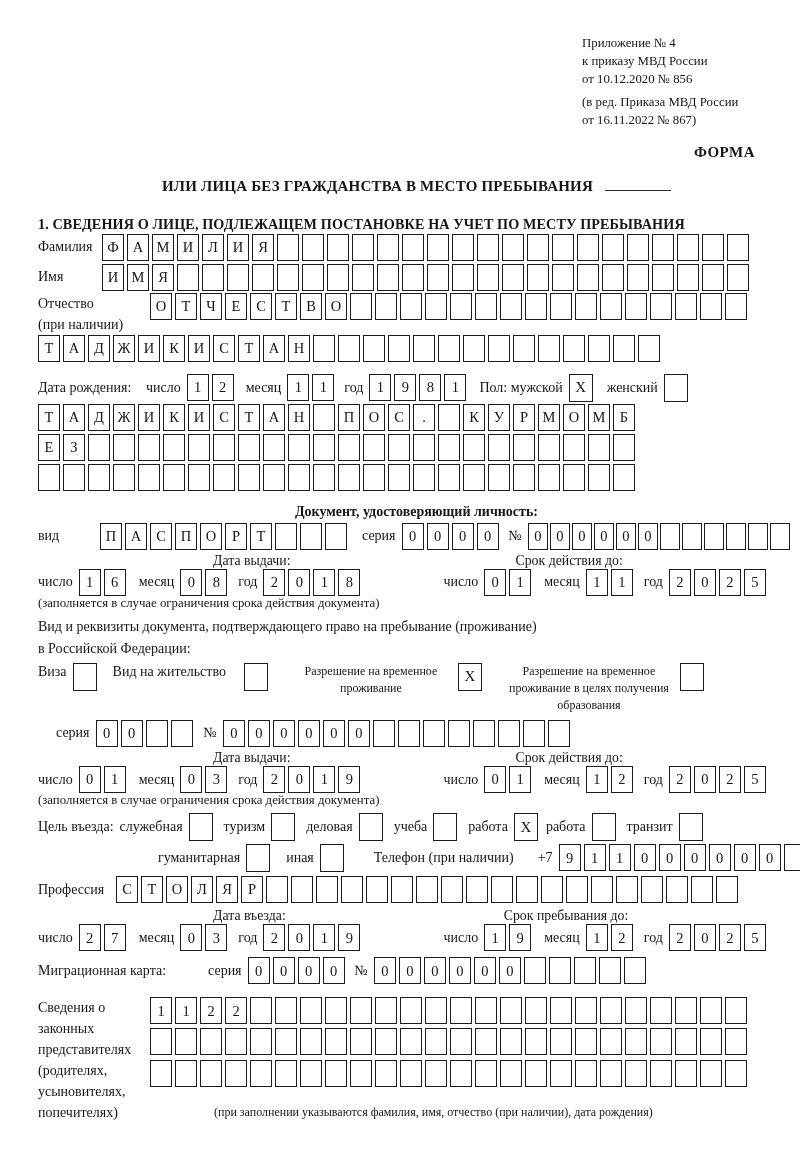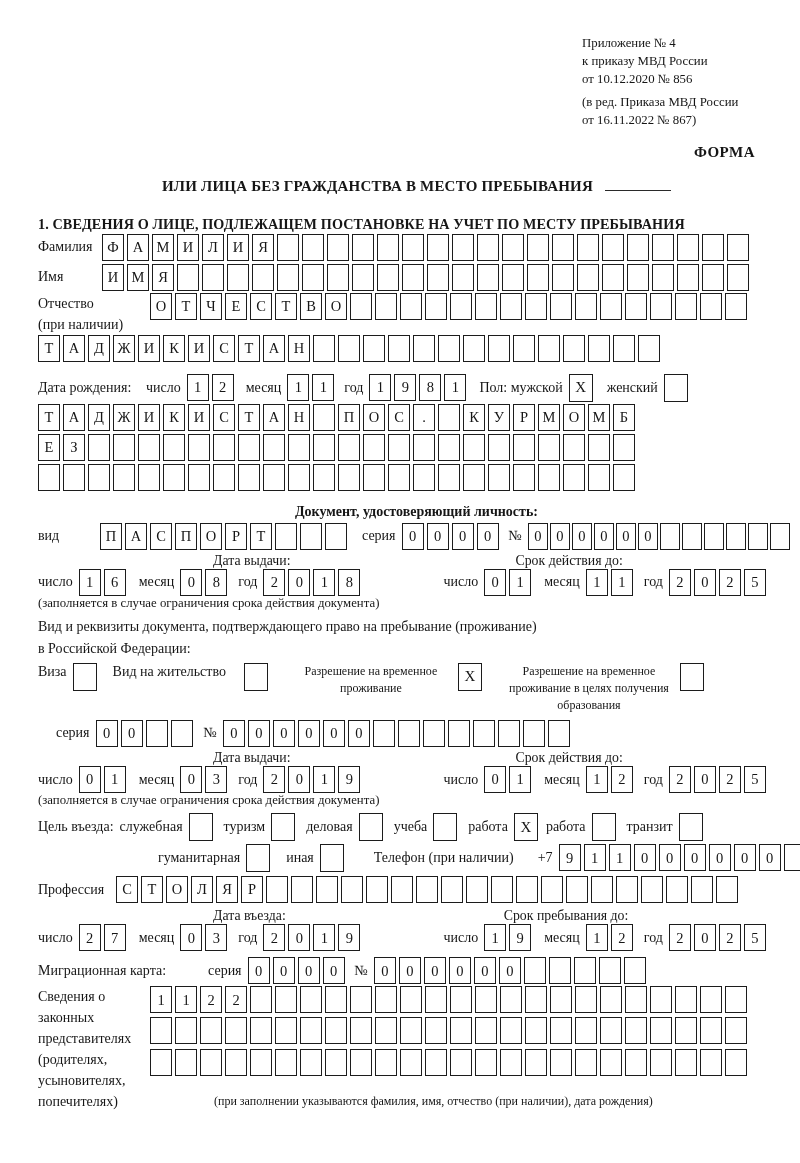--- a/index.html
+++ b/index.html
@@ -597,21 +597,21 @@
       <span class="cell">0</span>
       <span class="cell">0</span>
       <span class="cell"></span>
       <span class="cell"></span>
       <span class="cell"></span>
       <span class="cell"></span>
       <span class="cell"></span>
     </span>
 </div>
 
-<div class="row top" style="margin-top:2px">
+<div class="row top" style="margin-top:13px">
   <span class="lblcol" style="width:112px">
     <div>Сведения о</div>
     <div>законных</div>
     <div>представителях</div>
     <div>(родителях,</div>
     <div>усыновителях,</div>
     <div>попечителях)</div>
   </span>
   <span>
     <div class="cells" style="margin-bottom:4px">

